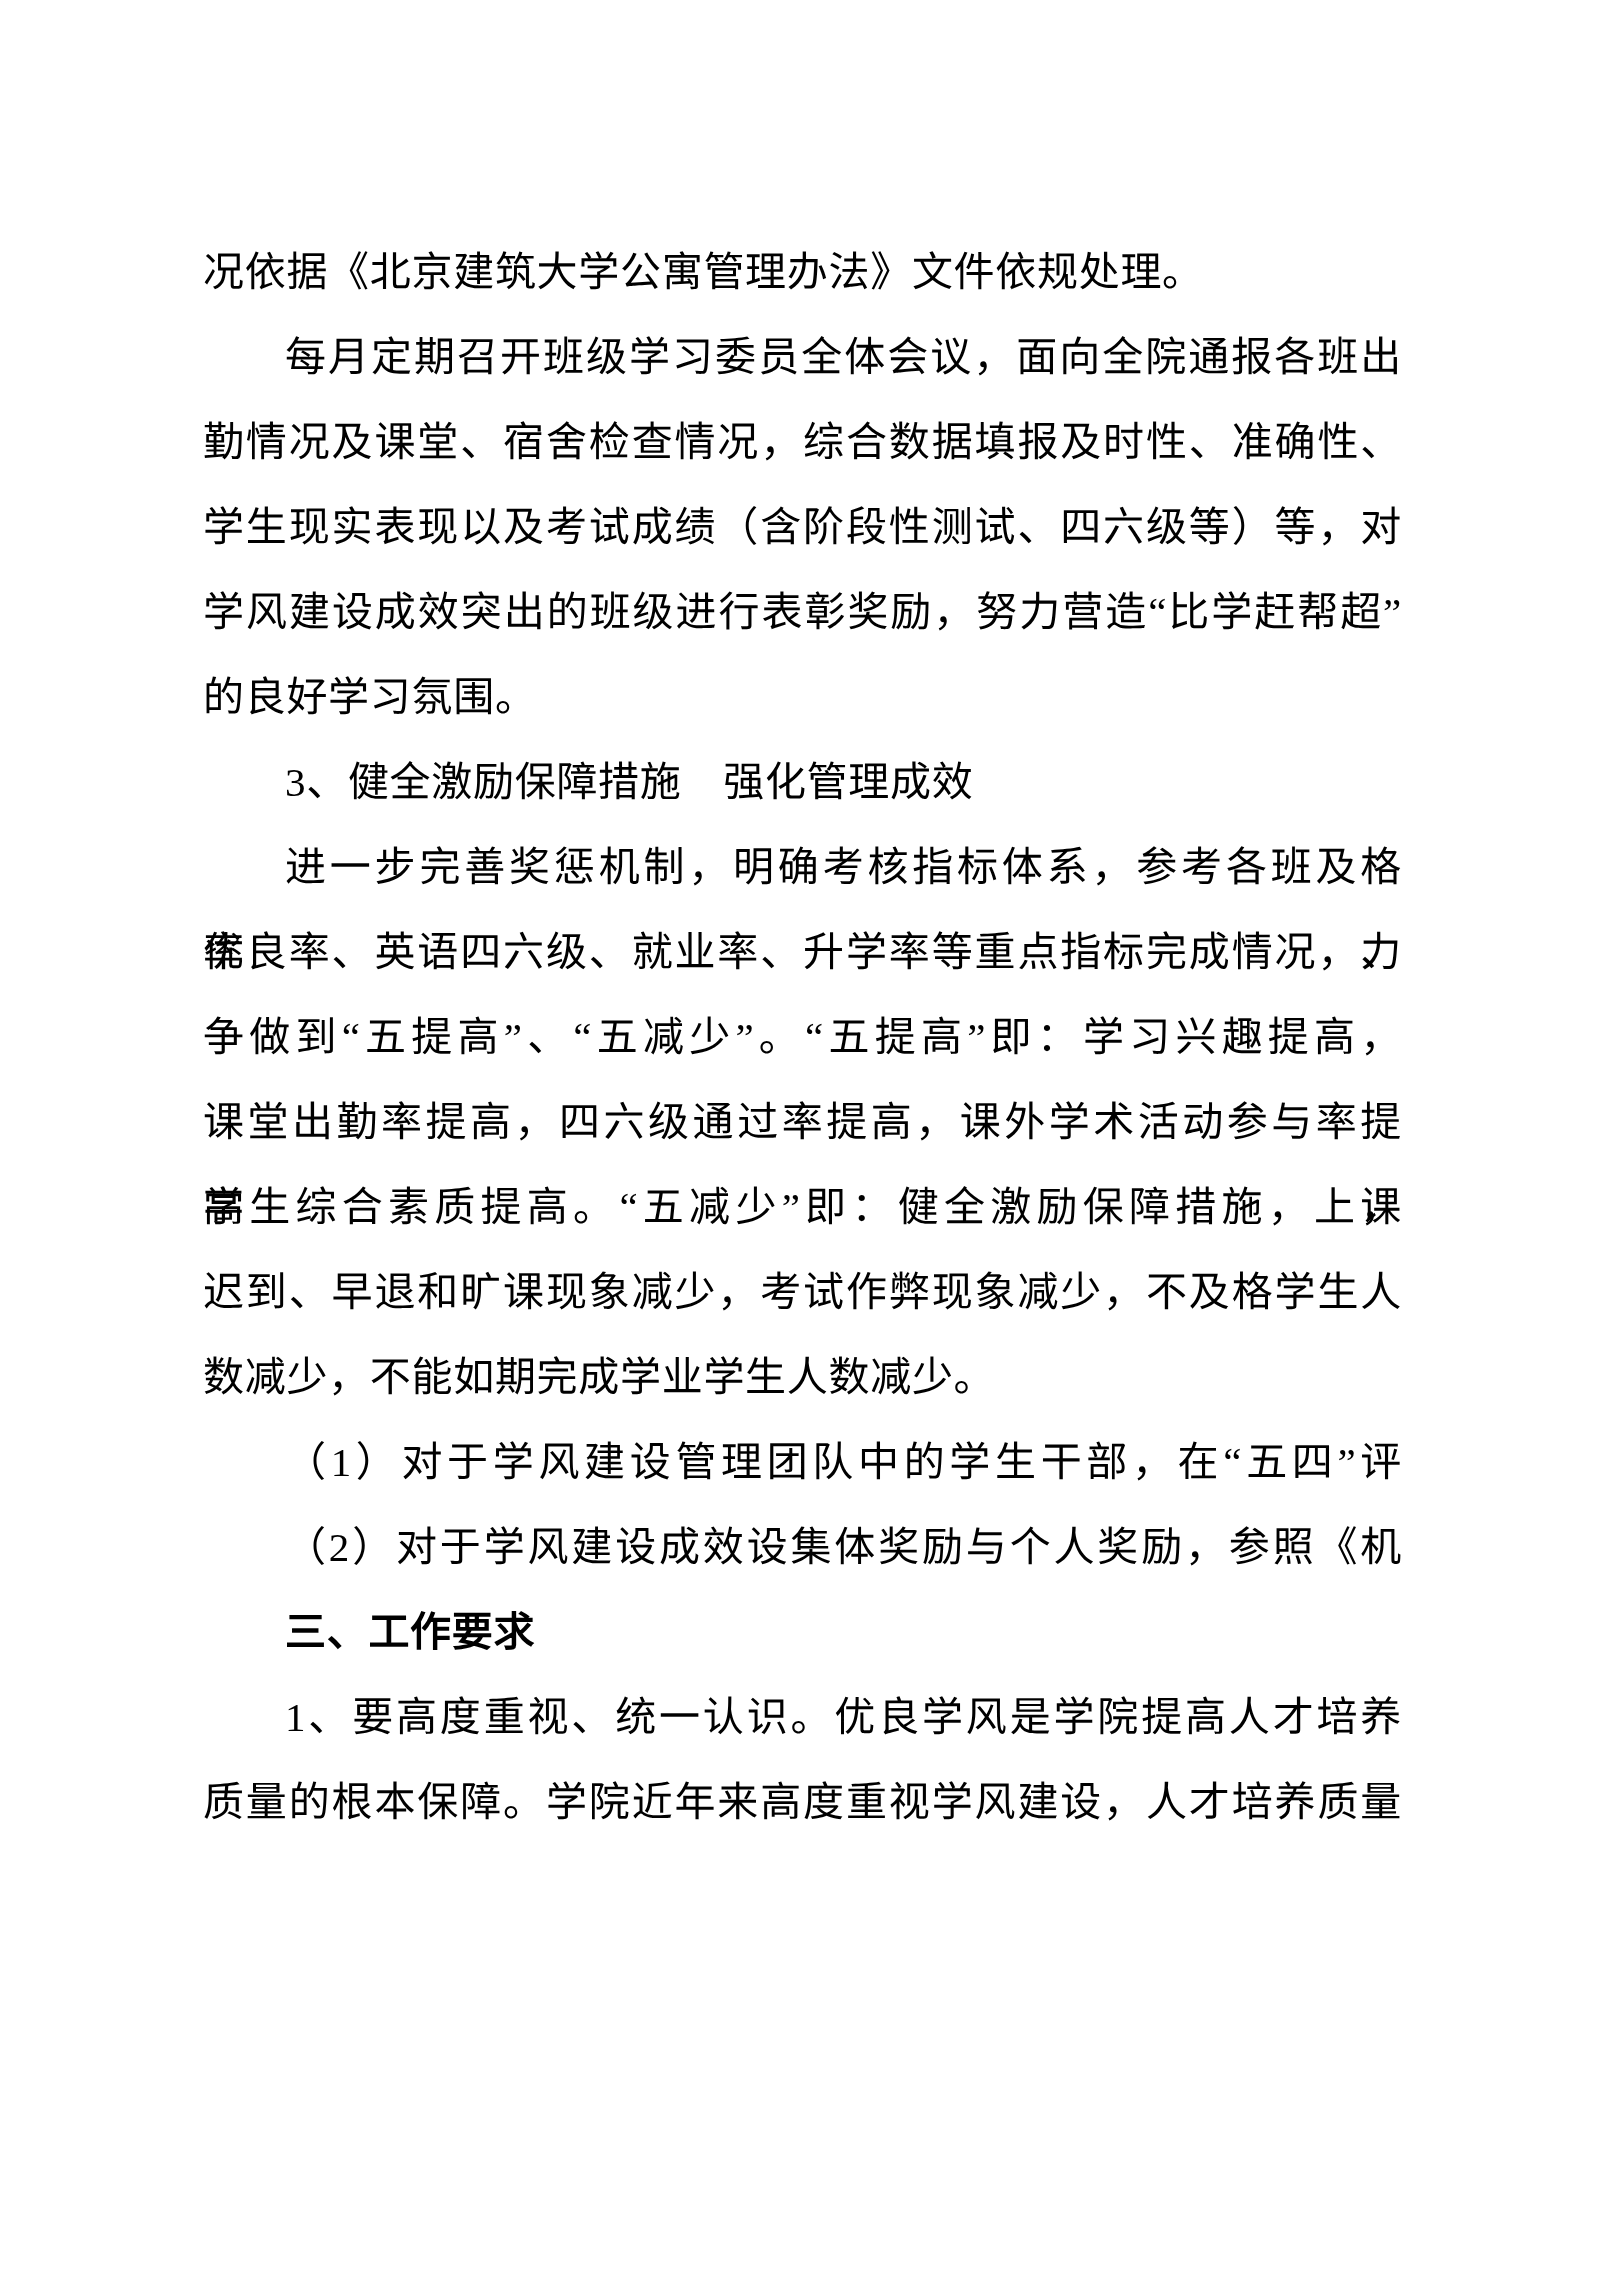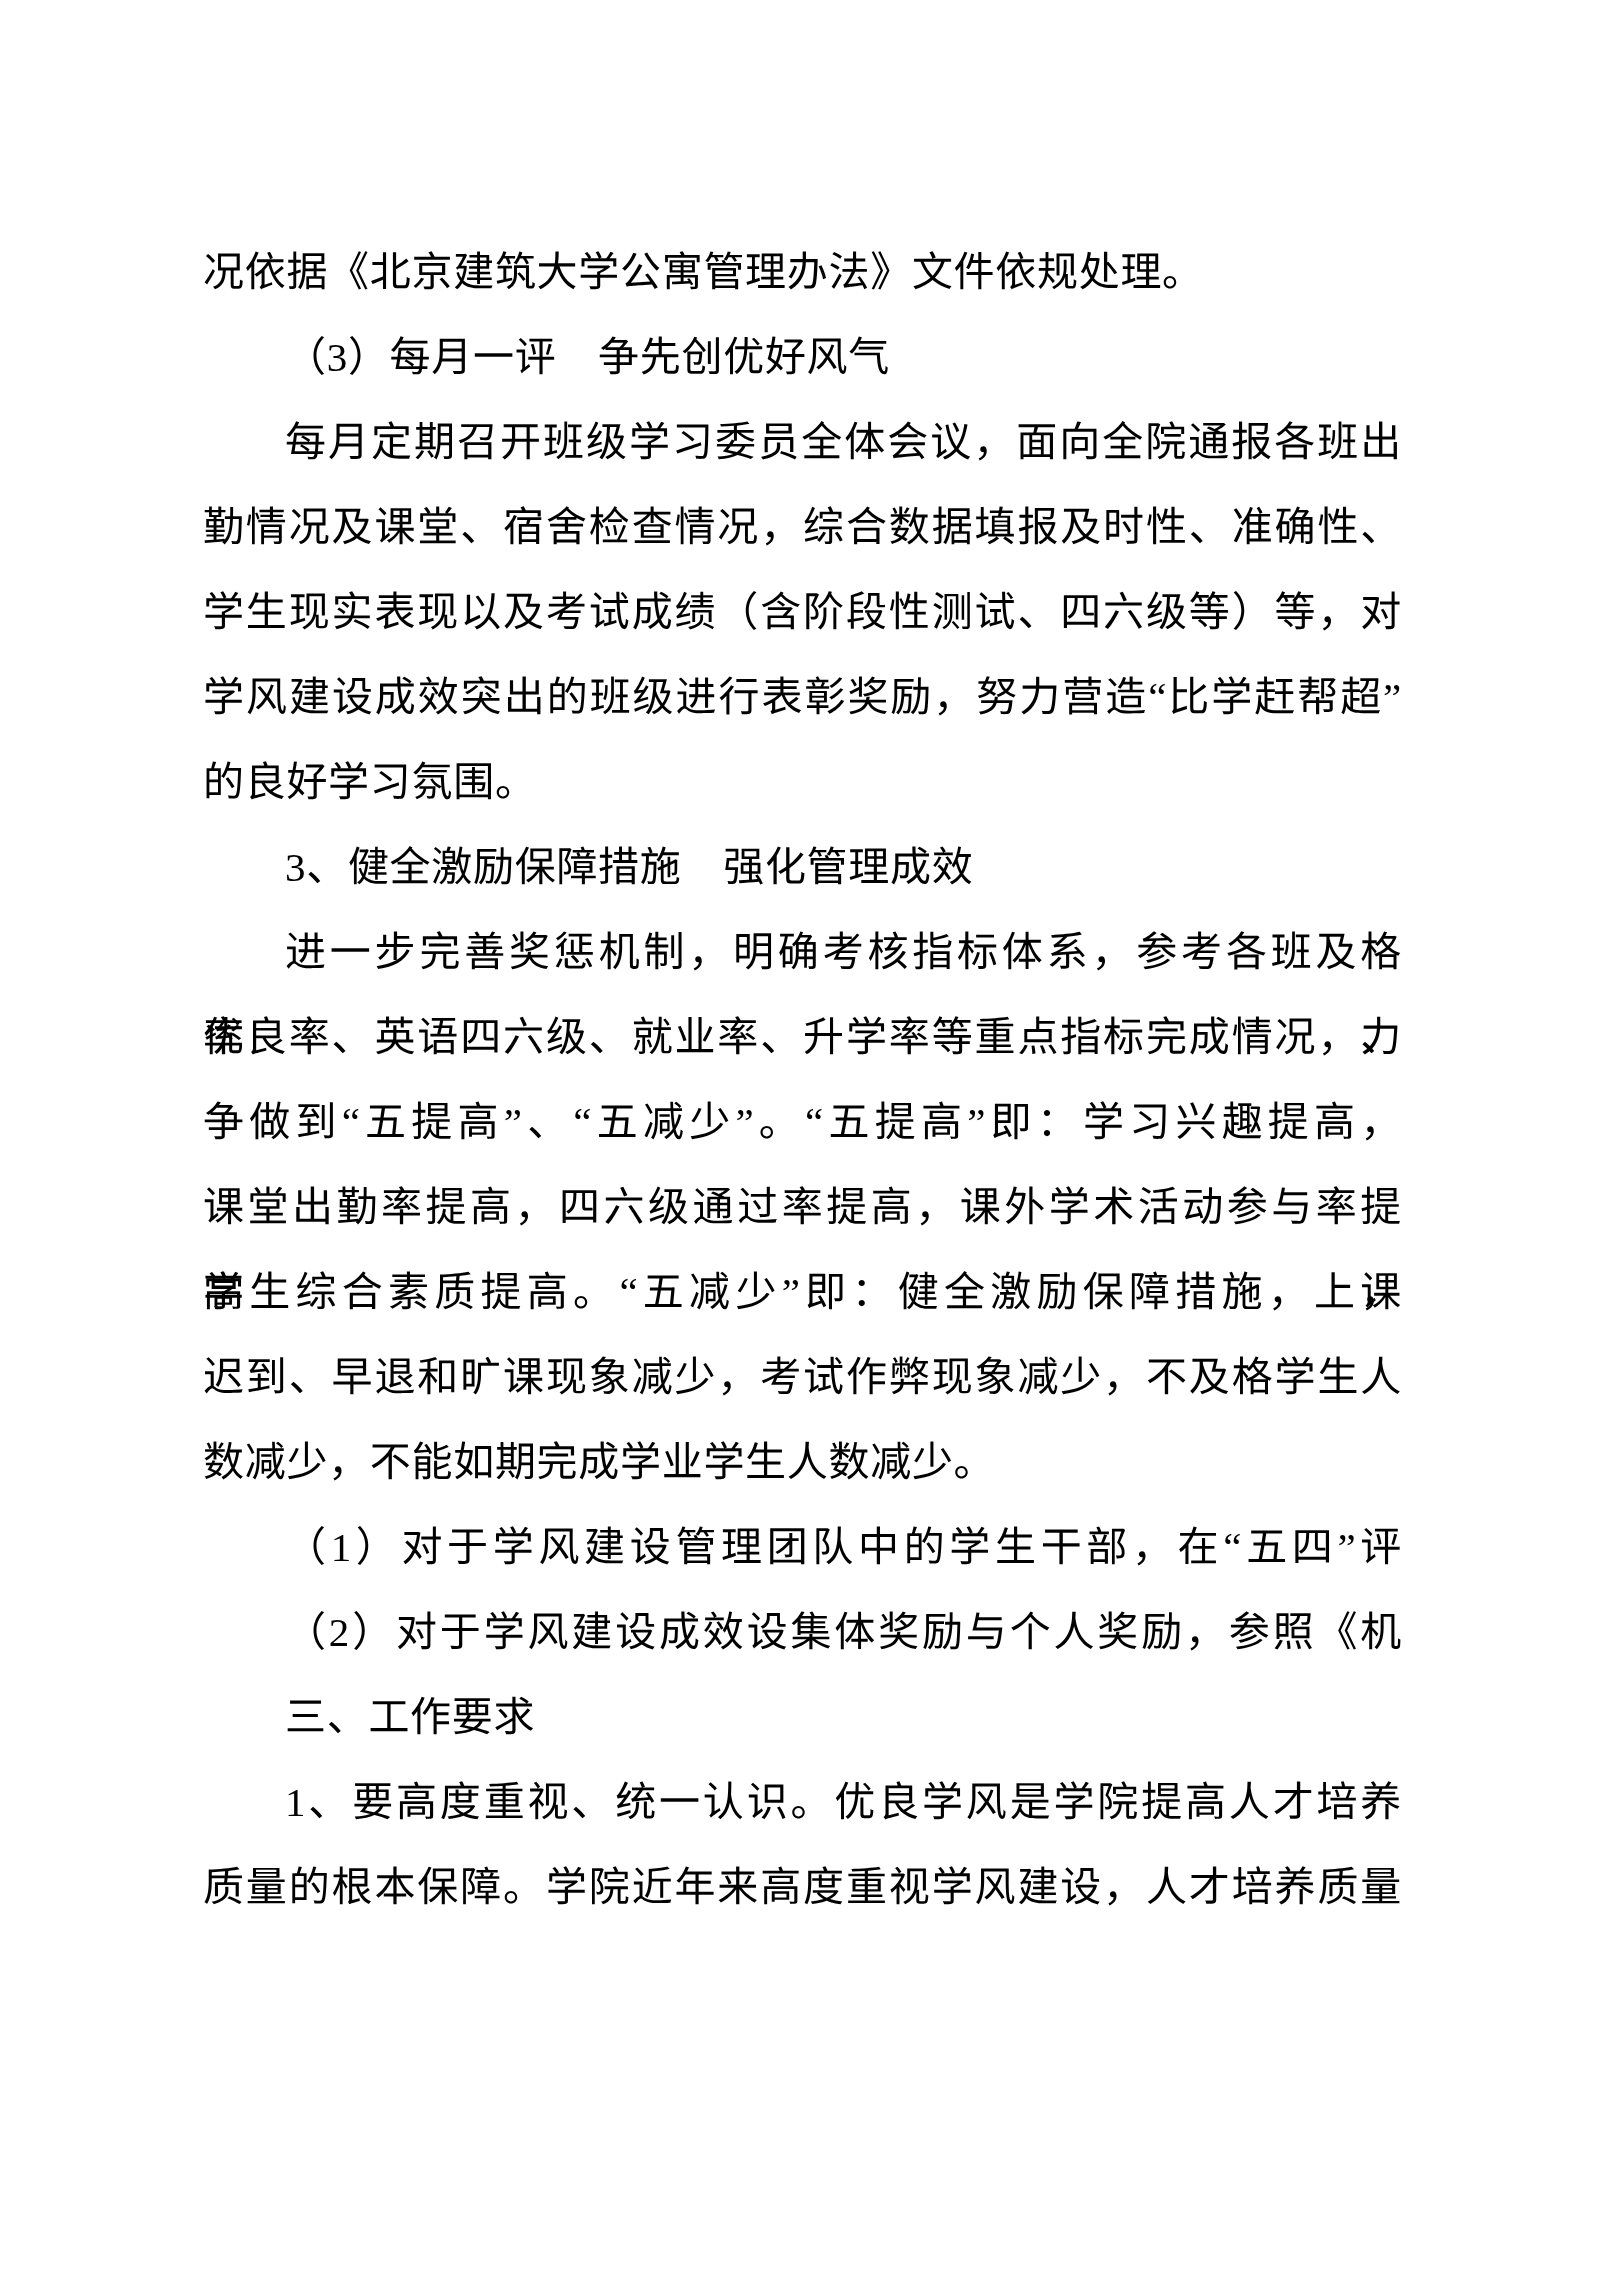--- a/index.html
+++ b/index.html
@@ -31,40 +31,39 @@
     white-space: normal;
   }
   .fill {
     text-align: justify;
     text-align-last: justify;
   }
   .indent {
     text-indent: 82px;
   }
   .bold {
-    font-weight: normal;
+    font-weight: bold;
   }
   .page-number {
     position: absolute;
     top: 2123px;
     right: 259px;
     font-size: 31px;
     line-height: 39px;
     letter-spacing: 1.3px;
     font-family: "Liberation Serif", "DejaVu Serif", serif;
     color: #000000;
   }
 </style>
 </head>
 <body>
 
 <div class="page">
   <div class="content">
     <div class="line">况依据《北京建筑大学公寓管理办法》文件依规处理。</div>
-    <div class="line indent">（3）每月一评　争先创优好风气</div>
     <div class="line indent fill">每月定期召开班级学习委员全体会议，面向全院通报各班出</div>
     <div class="line fill">勤情况及课堂、宿舍检查情况，综合数据填报及时性、准确性、</div>
     <div class="line fill">学生现实表现以及考试成绩（含阶段性测试、四六级等）等，对</div>
     <div class="line fill">学风建设成效突出的班级进行表彰奖励，努力营造“比学赶帮超”</div>
     <div class="line">的良好学习氛围。</div>
     <div class="line indent">3、健全激励保障措施　强化管理成效</div>
     <div class="line indent fill">进一步完善奖惩机制，明确考核指标体系，参考各班及格率、</div>
     <div class="line fill">优良率、英语四六级、就业率、升学率等重点指标完成情况，力</div>
     <div class="line fill">争做到“五提高”、“五减少”。“五提高”即：学习兴趣提高，</div>
     <div class="line fill">课堂出勤率提高，四六级通过率提高，课外学术活动参与率提高，</div>

